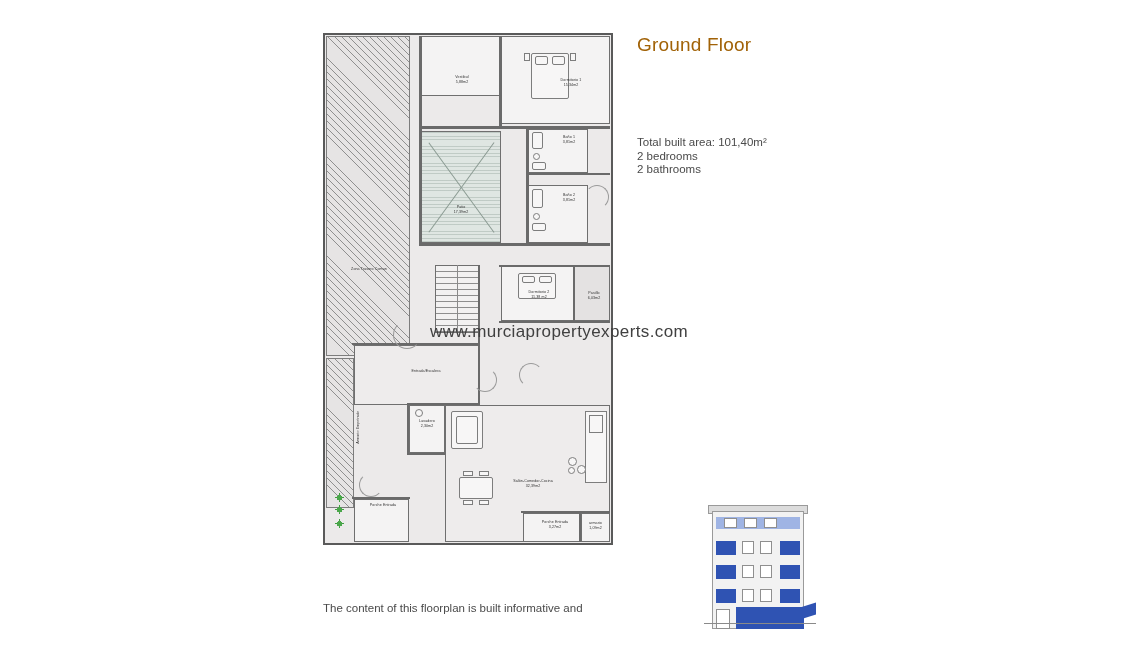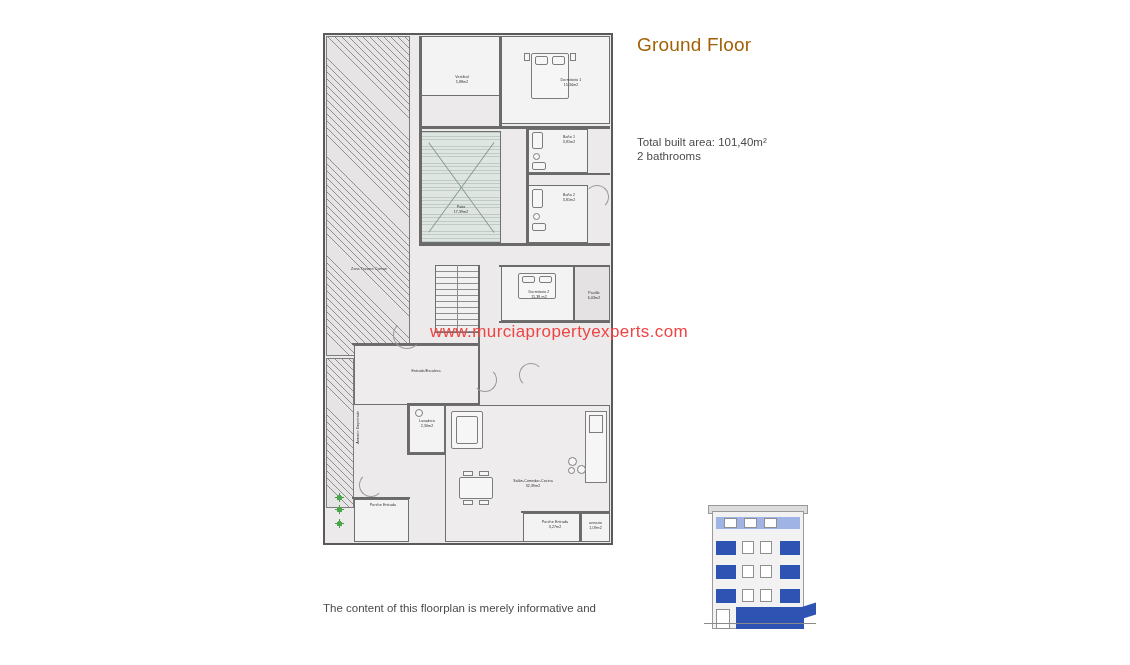--- a/index.html
+++ b/index.html
@@ -171,21 +171,21 @@
       linear-gradient(90deg, rgba(0,0,0,0) 44%, #3f9f3f 44% 56%, rgba(0,0,0,0) 56%),
       linear-gradient(0deg, rgba(0,0,0,0) 44%, #3f9f3f 44% 56%, rgba(0,0,0,0) 56%);
   }
 
   
   #watermark {
     position: absolute;
     left: 430px;
     top: 322px;
     font-size: 17px;
-    color: #ef4444;
+    color: #404040;
     letter-spacing: .4px;
     font-family: "Liberation Sans", sans-serif;
     white-space: nowrap;
     pointer-events: none;
   }
 
   
   #elevation {
     position: absolute;
     left: 700px;
@@ -213,25 +213,26 @@
 </style>
 </head>
 <body>
 
 <div id="title-block">
   <div class="line">Ground Floor</div>
 </div>
 
 <div id="summary-block">
   <div class="line">Total built area: 101,40m²</div>
+  <div class="line">2 bedrooms</div>
   <div class="line">2 bathrooms</div>
 </div>
 
 <div id="disclaimer">
-  <div class="line">The content of this floorplan is merely informative and</div>
+  <div class="line">The content of this floorplan is built informative and</div>
 </div>
 
 <div id="floorplan">
   <div class="plan-outline"></div>
 
   <div class="hatch" id="hatch-left"></div>
   <div class="hatch" id="hatch-wardrobe"></div>
 
   <div class="room light" style="left:98px;top:3px;width:80px;height:60px;"></div>
   <div class="room light" style="left:178px;top:3px;width:109px;height:88px;"></div>

